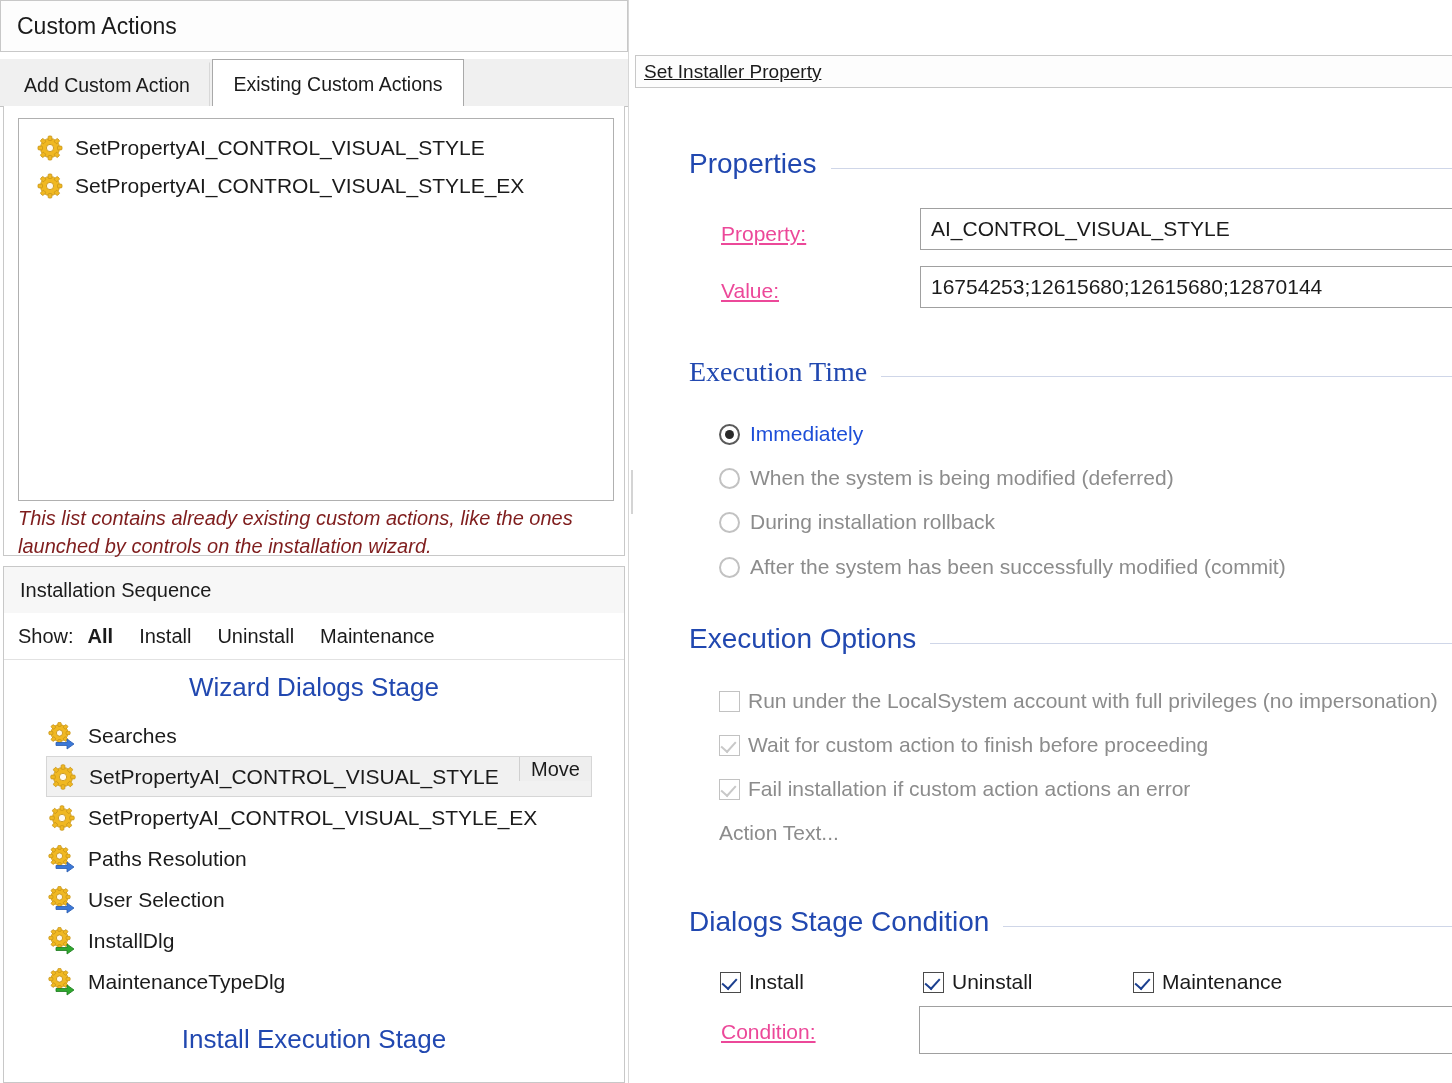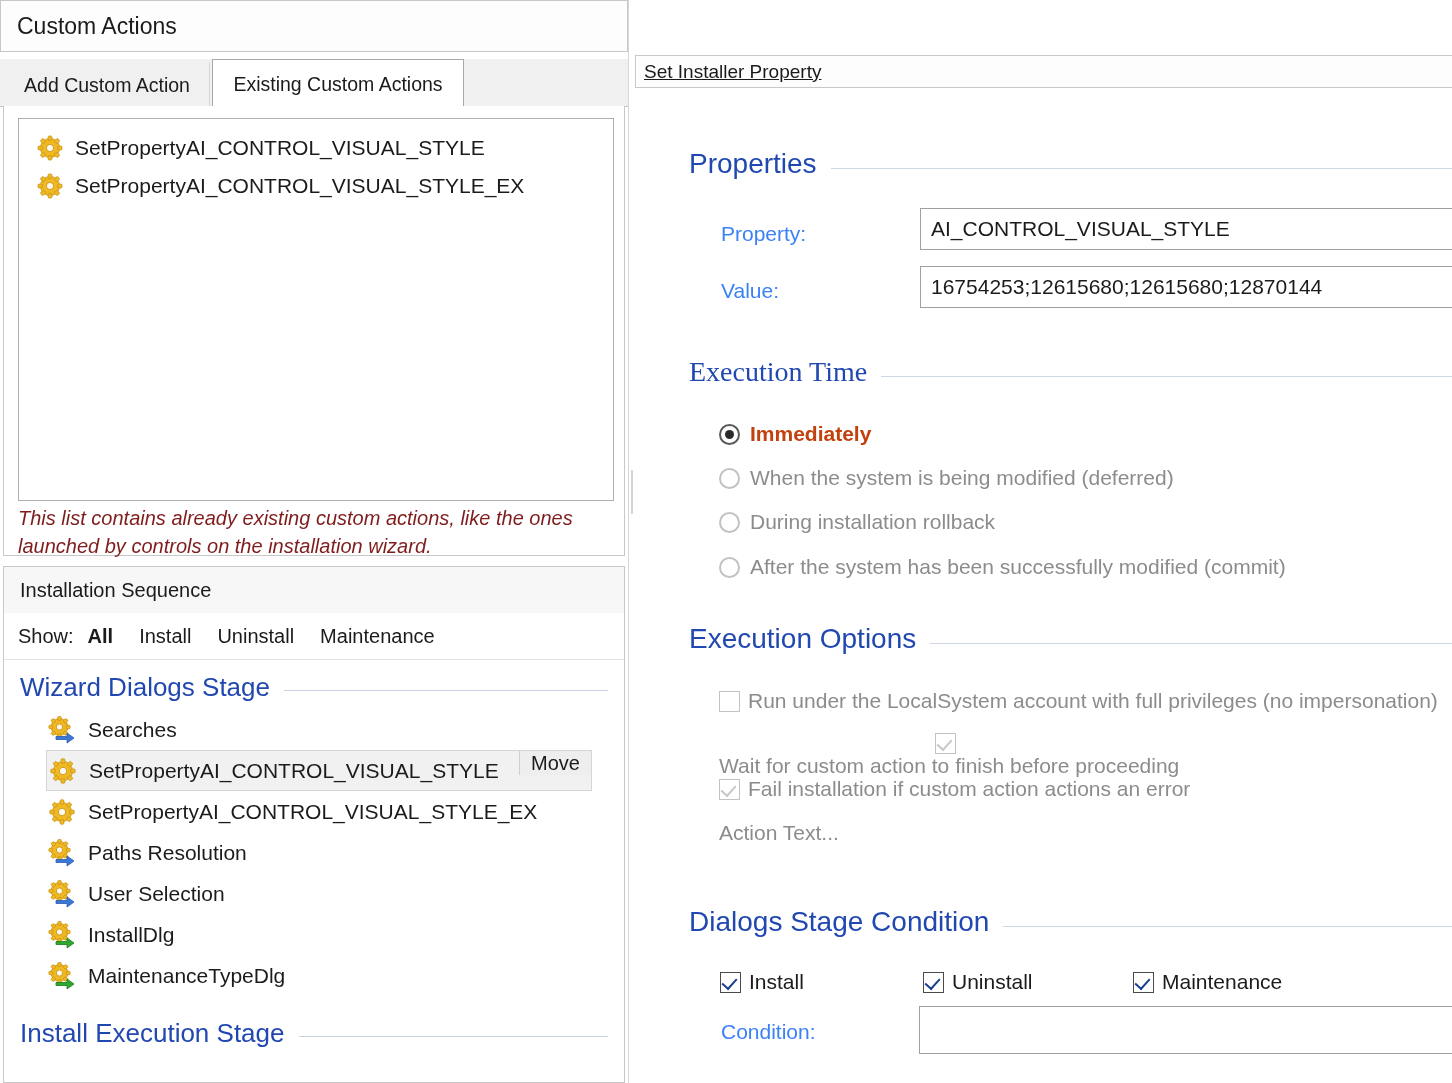--- a/index.html
+++ b/index.html
@@ -152,20 +152,21 @@
 
   .stage-header {
     display: flex;
     align-items: center;
     padding-left: 16px;
     padding-right: 16px;
     margin-top: 12px;
     color: #2148b0;
     font-size: 26px;
     white-space: nowrap;
+    flex-direction: column;
   }
   .stage-header .rule {
     flex: 1;
     height: 1px;
     background: #c9d2e6;
     margin-left: 14px;
     margin-top: 6px;
   }
 
   .seq-list { margin-top: 6px; }
@@ -260,21 +261,22 @@
     flex: 1;
     height: 1px;
     background: #cfd6e8;
     margin-left: 14px;
     margin-top: 8px;
   }
 
   .field-label {
     position: absolute;
     font-size: 21px;
-    color: #3b82f6;
+    color: #ec4899;
+    text-decoration: underline;
   }
   .textbox {
     position: absolute;
     background: #ffffff;
     border: 1px solid #a0a0a0;
     display: flex;
     align-items: center;
     padding-left: 10px;
     font-size: 21px;
     color: #1b1b1b;
@@ -284,21 +286,21 @@
 
   
   .radio-row {
     position: absolute;
     display: flex;
     align-items: center;
     font-size: 21px;
     left: 84px;
     white-space: nowrap;
   }
-  .radio-row.enabled { color: #c2410c; font-weight: bold; }
+  .radio-row.enabled { color: #1d4ed8; }
   .radio-row.disabled { color: #8c8c8c; }
   .radio-dot {
     width: 21px; height: 21px;
     border-radius: 50%;
     border: 2px solid #5a5a5a;
     margin-right: 10px;
     position: relative;
     flex: 0 0 auto;
     background: #ffffff;
   }
@@ -686,21 +688,21 @@
 
       <div class="group-title" style="top: 535px;">
         <span>Execution Options</span>
         <span class="rule"></span>
       </div>
 
       <div class="check-row disabled" style="left: 84px; top: 601px; align-items: center;">
         <span class="cbox"></span>
         <span>Run under the LocalSystem account with full privileges (no impersonation)</span>
       </div>
-      <div class="check-row disabled" style="left: 84px; top: 645px; flex-direction: column;">
+      <div class="check-row disabled" style="left: 84px; top: 645px;">
         <span class="cbox checked"></span>
         <span>Wait for custom action to finish before proceeding</span>
       </div>
       <div class="check-row disabled" style="left: 84px; top: 689px;">
         <span class="cbox checked"></span>
         <span>Fail installation if custom action actions an error</span>
       </div>
 
       <div class="plain-text" style="left: 84px; top: 733px;">Action Text...</div>
 

